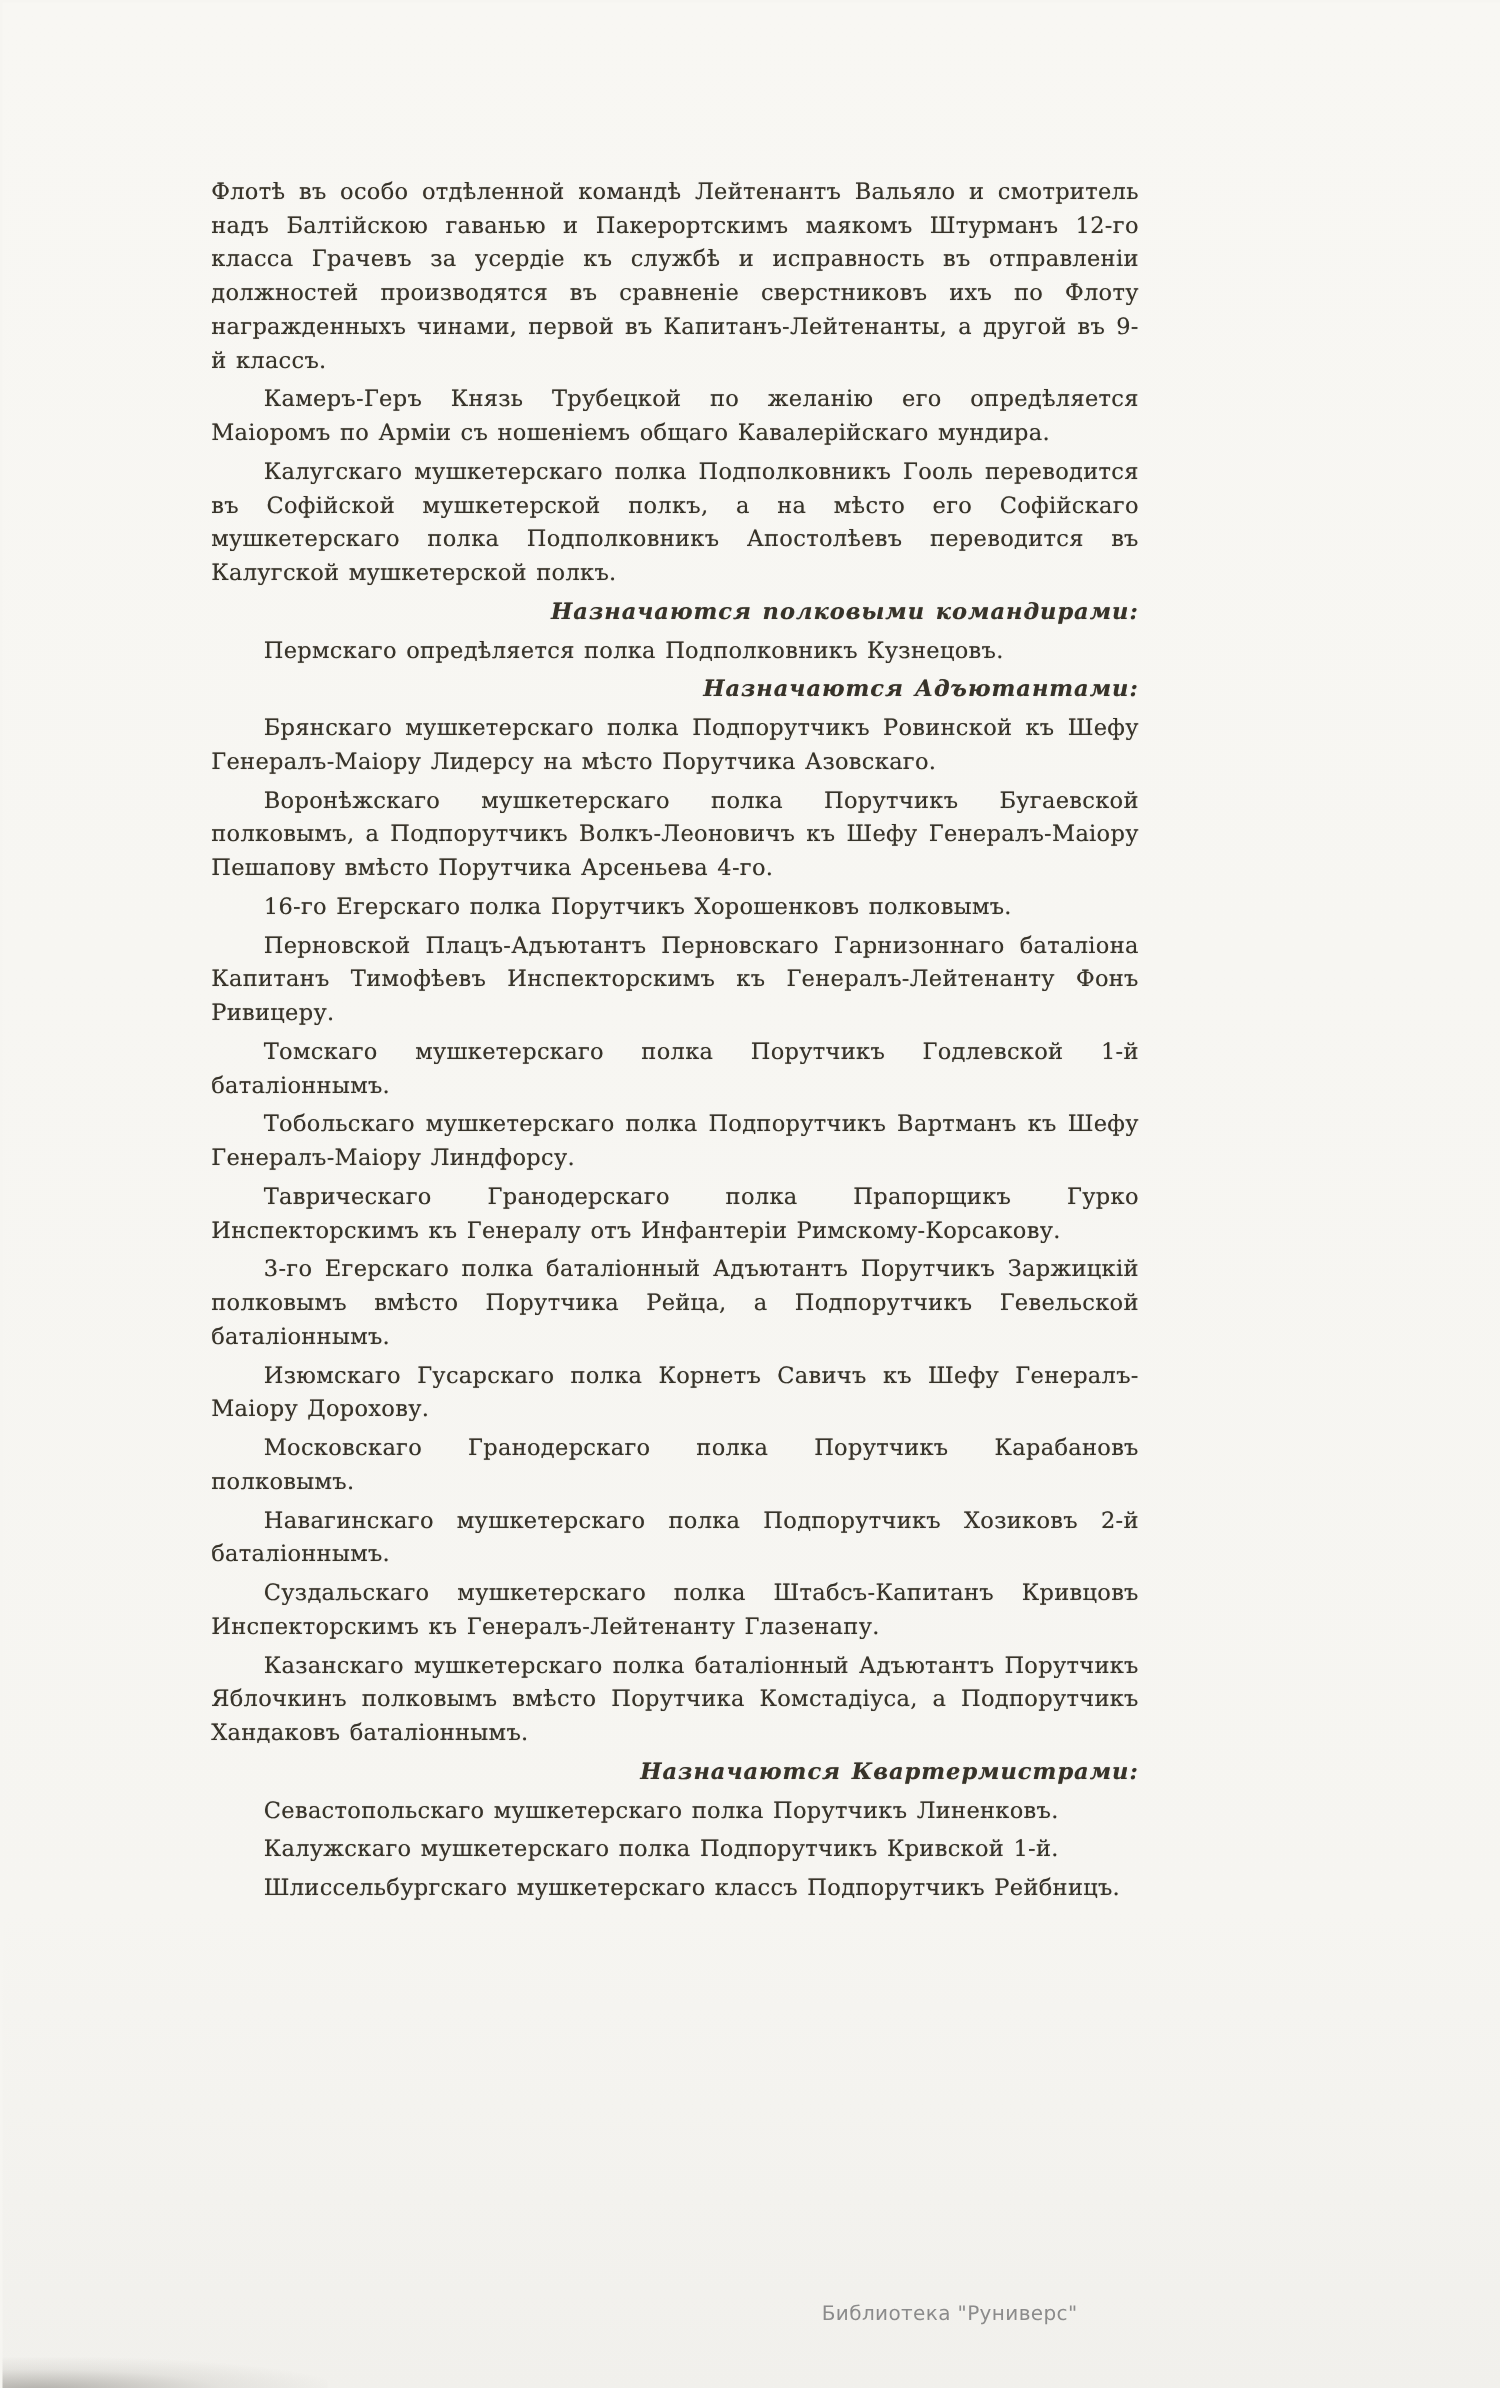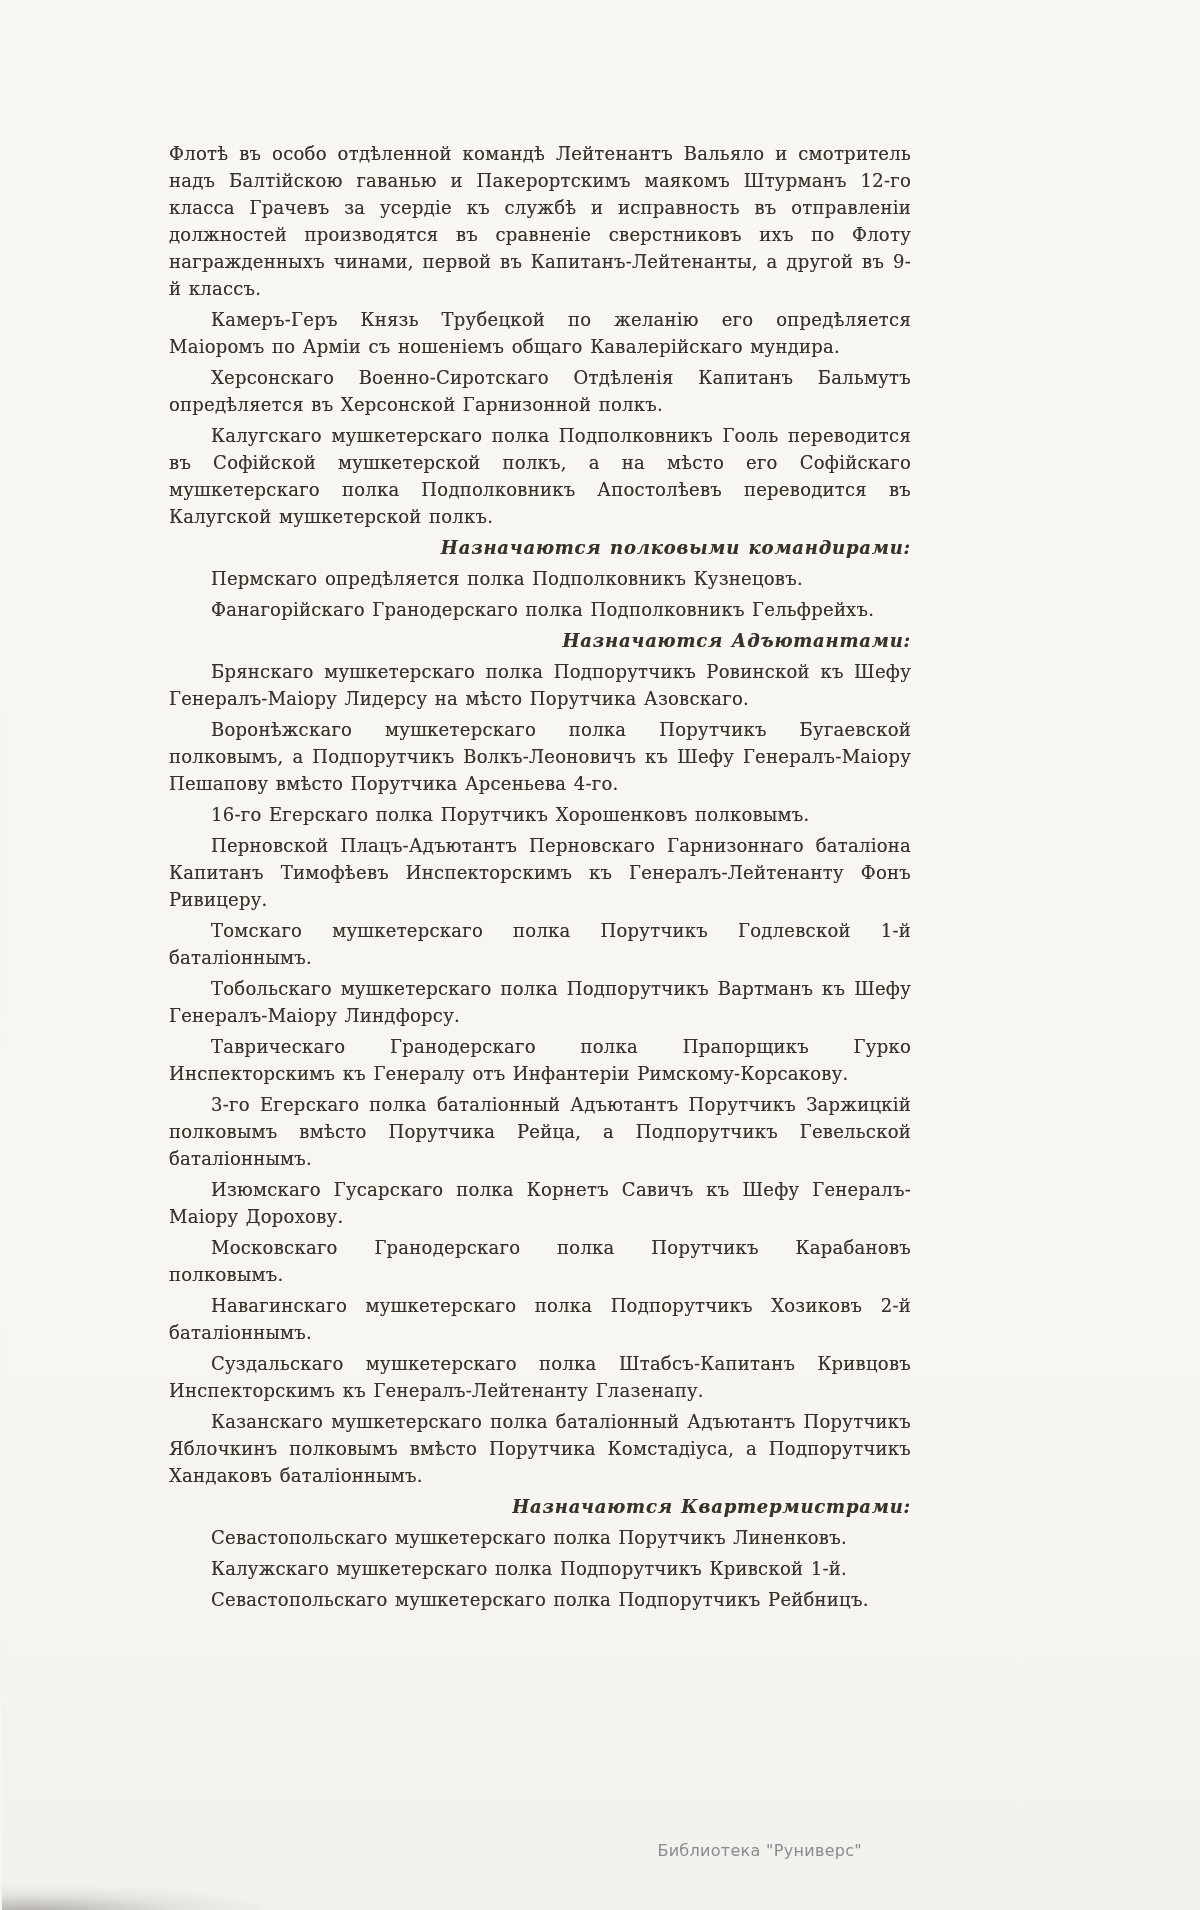--- a/index.html
+++ b/index.html
@@ -59,42 +59,40 @@
   }
 </style>
 </head>
 <body>
 
 <div class="scan-page">
 
   <div class="text-block">
     <p class="para first">Флотѣ въ особо отдѣленной командѣ Лейтенантъ Вальяло и смотритель надъ Балтійскою гаванью и Пакерортскимъ маякомъ Штурманъ 12-го класса Грачевъ за усердіе къ службѣ и исправность въ отправленіи должностей производятся въ сравненіе сверстниковъ ихъ по Флоту награжденныхъ чинами, первой въ Капитанъ-Лейтенанты, а другой въ 9-й классъ.</p>
     <p class="para">Камеръ-Геръ Князь Трубецкой по желанію его опредѣляется Маіоромъ по Арміи съ ношеніемъ общаго Кавалерійскаго мундира.</p>
-    <p class="para">Херсонскаго Военно-Сиротскаго Отдѣленія Капитанъ Бальмутъ опредѣляется въ Херсонской Гарнизонной полкъ.</p>
     <p class="para">Калугскаго мушкетерскаго полка Подполковникъ Гооль переводится въ Софійской мушкетерской полкъ, а на мѣсто его Софійскаго мушкетерскаго полка Подполковникъ Апостолѣевъ переводится въ Калугской мушкетерской полкъ.</p>
     <p class="heading">Назначаются полковыми командирами:</p>
     <p class="para">Пермскаго опредѣляется полка Подполковникъ Кузнецовъ.</p>
-    <p class="para">Фанагорійскаго Гранодерскаго полка Подполковникъ Гельфрейхъ.</p>
     <p class="heading">Назначаются Адъютантами:</p>
     <p class="para">Брянскаго мушкетерскаго полка Подпорутчикъ Ровинской къ Шефу Генералъ-Маіору Лидерсу на мѣсто Порутчика Азовскаго.</p>
     <p class="para">Воронѣжскаго мушкетерскаго полка Порутчикъ Бугаевской полковымъ, а Подпорутчикъ Волкъ-Леоновичъ къ Шефу Генералъ-Маіору Пешапову вмѣсто Порутчика Арсеньева 4-го.</p>
     <p class="para">16-го Егерскаго полка Порутчикъ Хорошенковъ полковымъ.</p>
     <p class="para">Перновской Плацъ-Адъютантъ Перновскаго Гарнизоннаго баталіона Капитанъ Тимофѣевъ Инспекторскимъ къ Генералъ-Лейтенанту Фонъ Ривицеру.</p>
     <p class="para">Томскаго мушкетерскаго полка Порутчикъ Годлевской 1-й баталіоннымъ.</p>
     <p class="para">Тобольскаго мушкетерскаго полка Подпорутчикъ Вартманъ къ Шефу Генералъ-Маіору Линдфорсу.</p>
     <p class="para">Таврическаго Гранодерскаго полка Прапорщикъ Гурко Инспекторскимъ къ Генералу отъ Инфантеріи Римскому-Корсакову.</p>
     <p class="para">3-го Егерскаго полка баталіонный Адъютантъ Порутчикъ Заржицкій полковымъ вмѣсто Порутчика Рейца, а Подпорутчикъ Гевельской баталіоннымъ.</p>
     <p class="para">Изюмскаго Гусарскаго полка Корнетъ Савичъ къ Шефу Генералъ-Маіору Дорохову.</p>
     <p class="para">Московскаго Гранодерскаго полка Порутчикъ Карабановъ полковымъ.</p>
     <p class="para">Навагинскаго мушкетерскаго полка Подпорутчикъ Хозиковъ 2-й баталіоннымъ.</p>
     <p class="para">Суздальскаго мушкетерскаго полка Штабсъ-Капитанъ Кривцовъ Инспекторскимъ къ Генералъ-Лейтенанту Глазенапу.</p>
     <p class="para">Казанскаго мушкетерскаго полка баталіонный Адъютантъ Порутчикъ Яблочкинъ полковымъ вмѣсто Порутчика Комстадіуса, а Подпорутчикъ Хандаковъ баталіоннымъ.</p>
     <p class="heading">Назначаются Квартермистрами:</p>
     <p class="para">Севастопольскаго мушкетерскаго полка Порутчикъ Линенковъ.</p>
     <p class="para">Калужскаго мушкетерскаго полка Подпорутчикъ Кривской 1-й.</p>
-    <p class="para">Севастопольскаго мушкетерскаго полка Подпорутчикъ Рейбницъ.</p>
+    <p class="para">Шлиссельбургскаго мушкетерскаго классъ Подпорутчикъ Рейбницъ.</p>
   </div>
 
   <div class="watermark">Библиотека "Руниверс"</div>
 
   <div class="scan-edge-shadow"></div>
 
 </div>
 
 </body></html>

